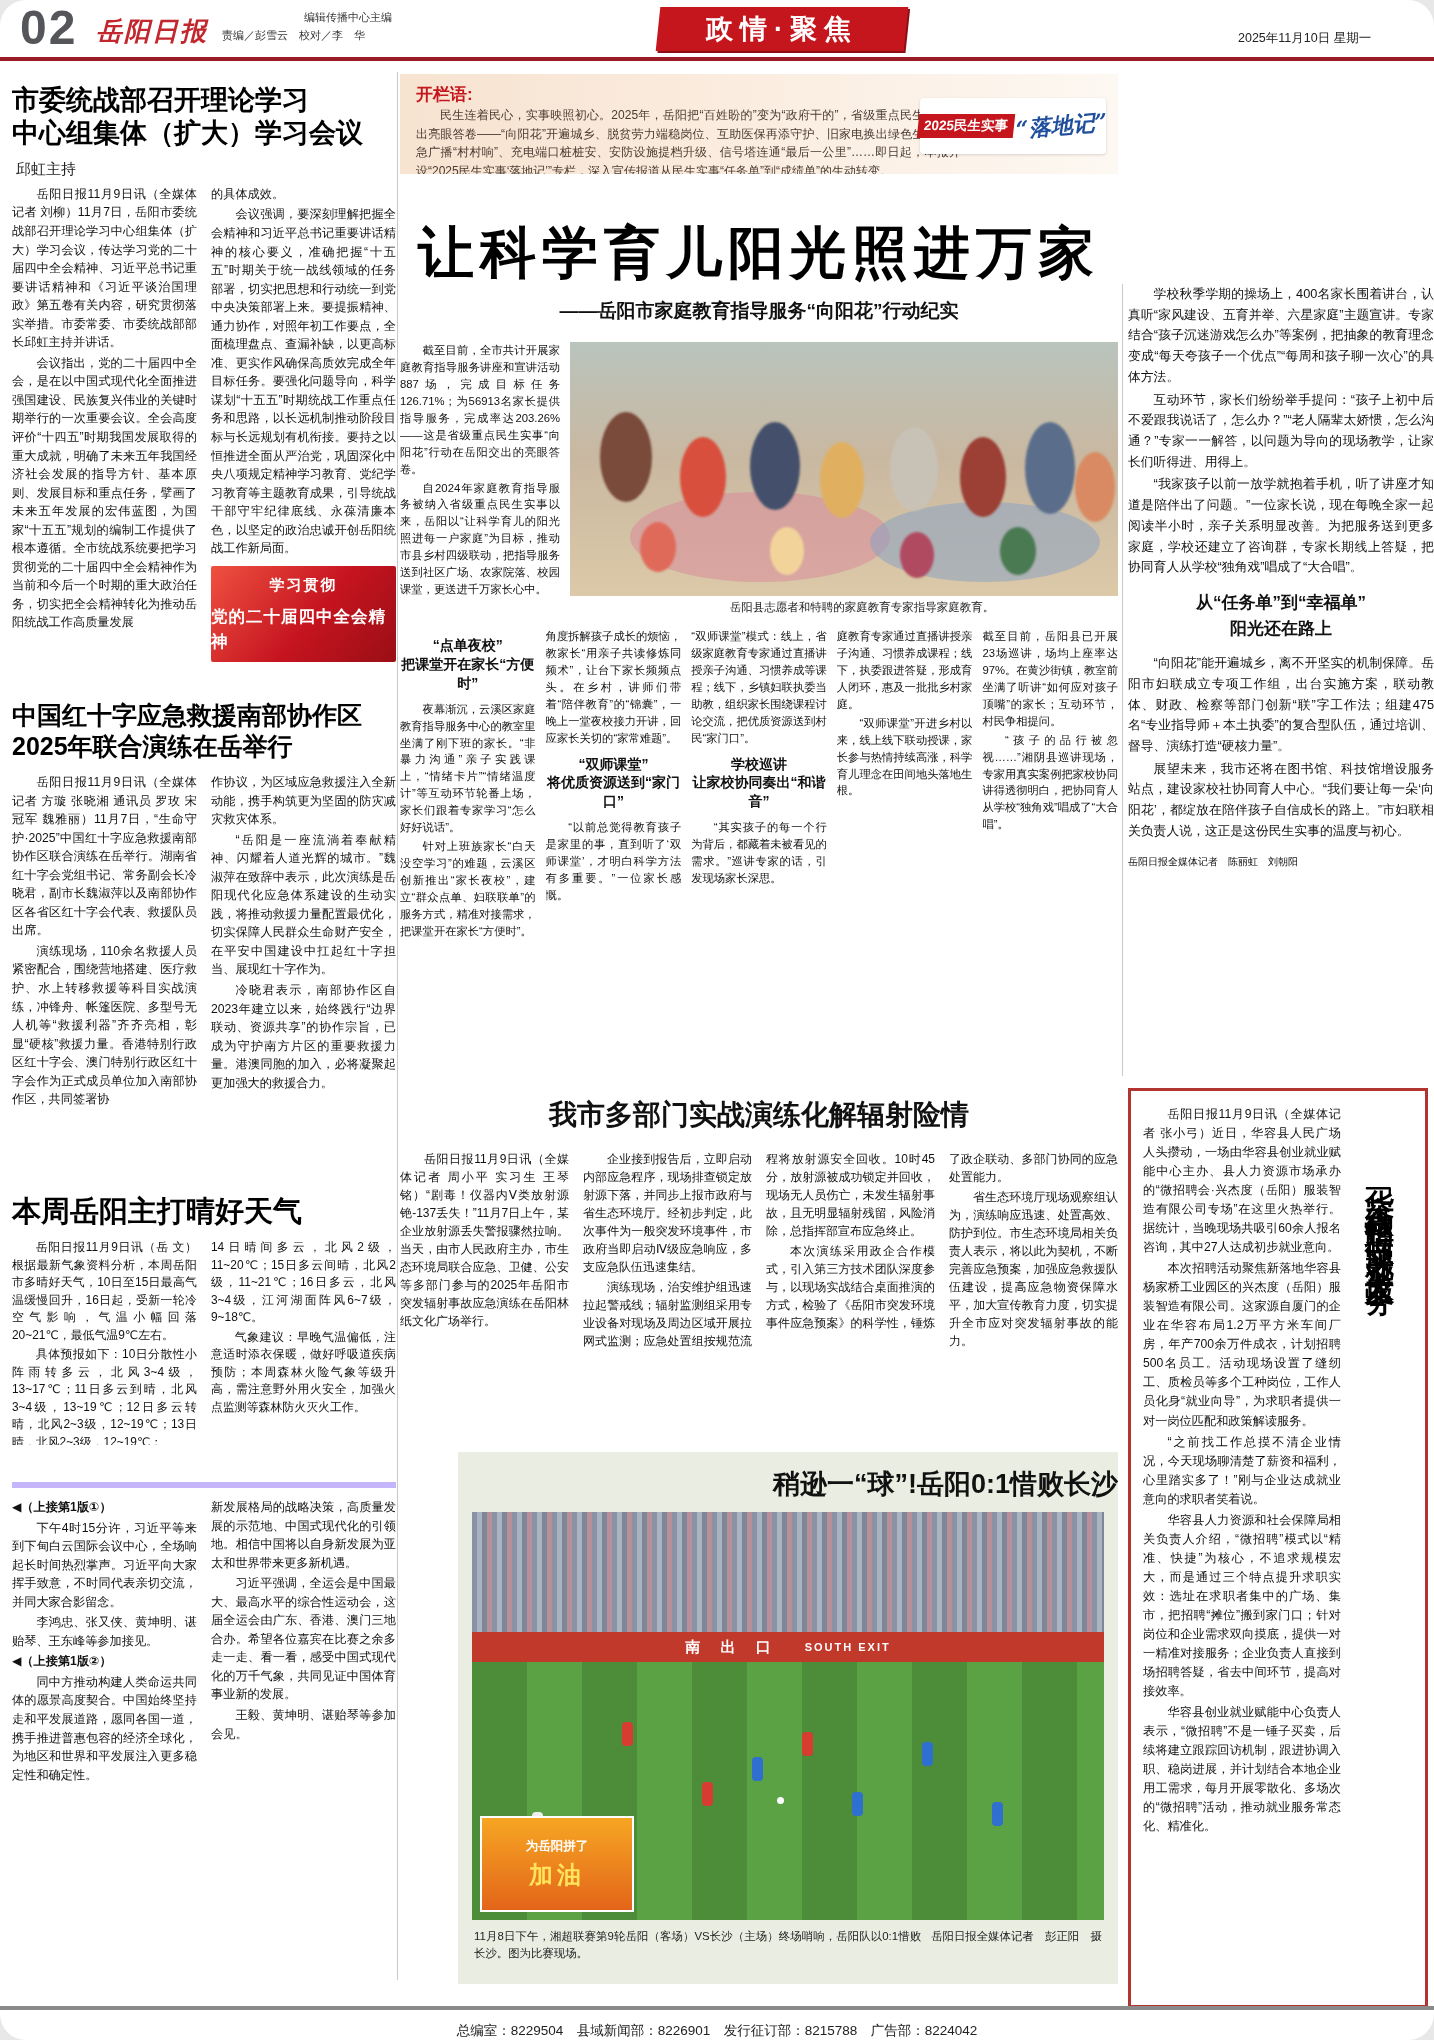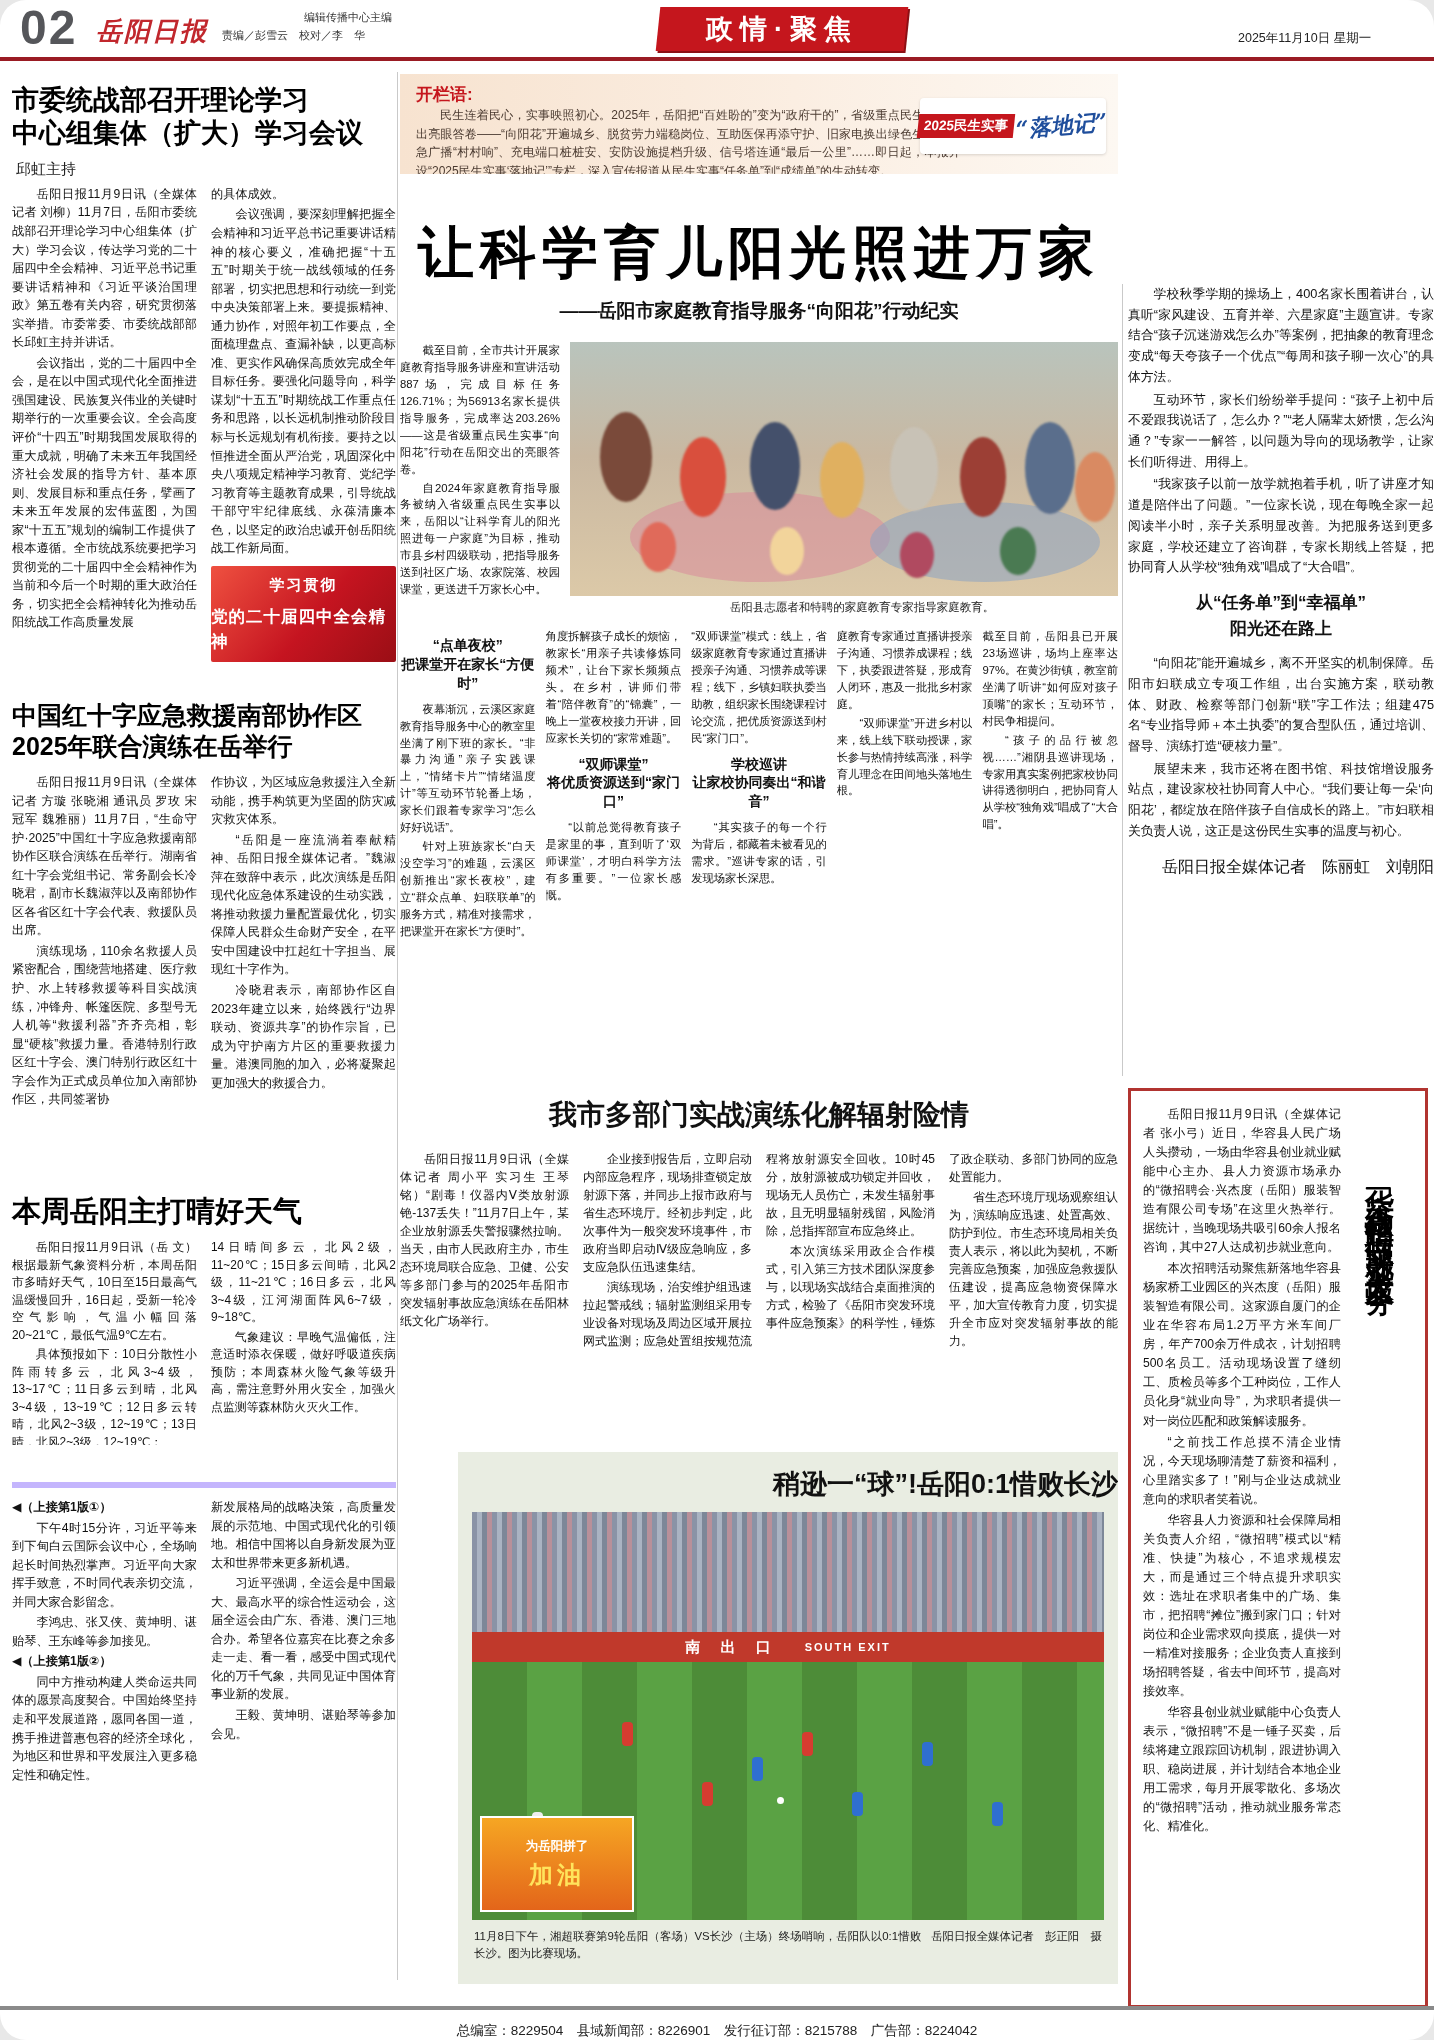--- a/index.html
+++ b/index.html
@@ -87,21 +87,21 @@
   .inset{position:absolute;left:8px;bottom:8px;width:150px;height:92px;border:2px solid #fff;
         background:linear-gradient(180deg,#f6a623,#e3651a);display:flex;flex-direction:column;
         align-items:center;justify-content:center;gap:4px;}
   .inset .i1{font-size:12.5px;color:#fff;font-weight:bold;}
   .inset .i2{font-size:24px;color:#ffe45c;font-weight:900;letter-spacing:4px;}
   .fb-cap{margin:8px 16px 0 16px;font-size:11.4px;line-height:1.5;color:#222;text-align:justify;}
   .fb-cap .credit{float:right;white-space:nowrap;margin-left:10px;}
   
   .rtop{position:absolute;left:1128px;top:284px;width:306px;height:792px;font-size:12.8px;line-height:1.62;overflow:hidden;}
   .rhead{font-size:17px;font-weight:900;text-align:center;line-height:1.5;margin:12px 0;}
-  .rbyline{text-align:right;margin-top:12px;font-size:16px;}
+  .rbyline{text-align:left;margin-top:12px;font-size:10px;}
   .job{position:absolute;left:1128px;top:1088px;width:300px;height:920px;border:3px solid #b13430;
         display:flex;box-sizing:border-box;padding:14px 6px 14px 12px;}
   .job-body{width:198px;font-size:12.2px;line-height:1.56;overflow:hidden;}
   .job-title{flex:1;display:flex;align-items:flex-start;justify-content:center;padding-top:60px;}
   .job-title span{writing-mode:vertical-rl;font-size:29px;font-weight:900;letter-spacing:7px;color:#000;}
   
   .footer{position:absolute;left:0;top:2006px;width:1434px;border-top:4px solid #8a8a8a;
         text-align:center;padding-top:12px;font-size:13.5px;color:#222;}
 </style>
 </head>
@@ -151,21 +151,21 @@
       <div>中国红十字应急救援南部协作区</div>
       <div>2025年联合演练在岳举行</div>
     </div>
     <div class="twocol just">
       <div>
         <p>岳阳日报11月9日讯（全媒体记者 方璇 张晓湘 通讯员 罗玫 宋冠军 魏雅丽）11月7日，“生命守护·2025”中国红十字应急救援南部协作区联合演练在岳举行。湖南省红十字会党组书记、常务副会长冷晓君，副市长魏淑萍以及南部协作区各省区红十字会代表、救援队员出席。</p>
         <p>演练现场，110余名救援人员紧密配合，围绕营地搭建、医疗救护、水上转移救援等科目实战演练，冲锋舟、帐篷医院、多型号无人机等“救援利器”齐齐亮相，彰显“硬核”救援力量。香港特别行政区红十字会、澳门特别行政区红十字会作为正式成员单位加入南部协作区，共同签署协</p>
       </div>
       <div>
         <p style="text-indent:0;">作协议，为区域应急救援注入全新动能，携手构筑更为坚固的防灾减灾救灾体系。</p>
-        <p>“岳阳是一座流淌着奉献精神、岳阳日报全媒体记者。”魏淑萍在致辞中表示，此次演练是岳阳现代化应急体系建设的生动实践，将推动救援力量配置最优化，切实保障人民群众生命财产安全，在平安中国建设中扛起红十字担当、展现红十字作为。</p>
+        <p>“岳阳是一座流淌着奉献精神、闪耀着人道光辉的城市。”魏淑萍在致辞中表示，此次演练是岳阳现代化应急体系建设的生动实践，将推动救援力量配置最优化，切实保障人民群众生命财产安全，在平安中国建设中扛起红十字担当、展现红十字作为。</p>
         <p>冷晓君表示，南部协作区自2023年建立以来，始终践行“边界联动、资源共享”的协作宗旨，已成为守护南方片区的重要救援力量。港澳同胞的加入，必将凝聚起更加强大的救援合力。</p>
       </div>
     </div>
   </div>
 
   <div class="lcol art3">
     <div class="a-title">本周岳阳主打晴好天气</div>
     <div class="twocol just">
       <div>
         <p>岳阳日报11月9日讯（岳 文）根据最新气象资料分析，本周岳阳市多晴好天气，10日至15日最高气温缓慢回升，16日起，受新一轮冷空气影响，气温小幅回落20~21℃，最低气温9℃左右。</p>

